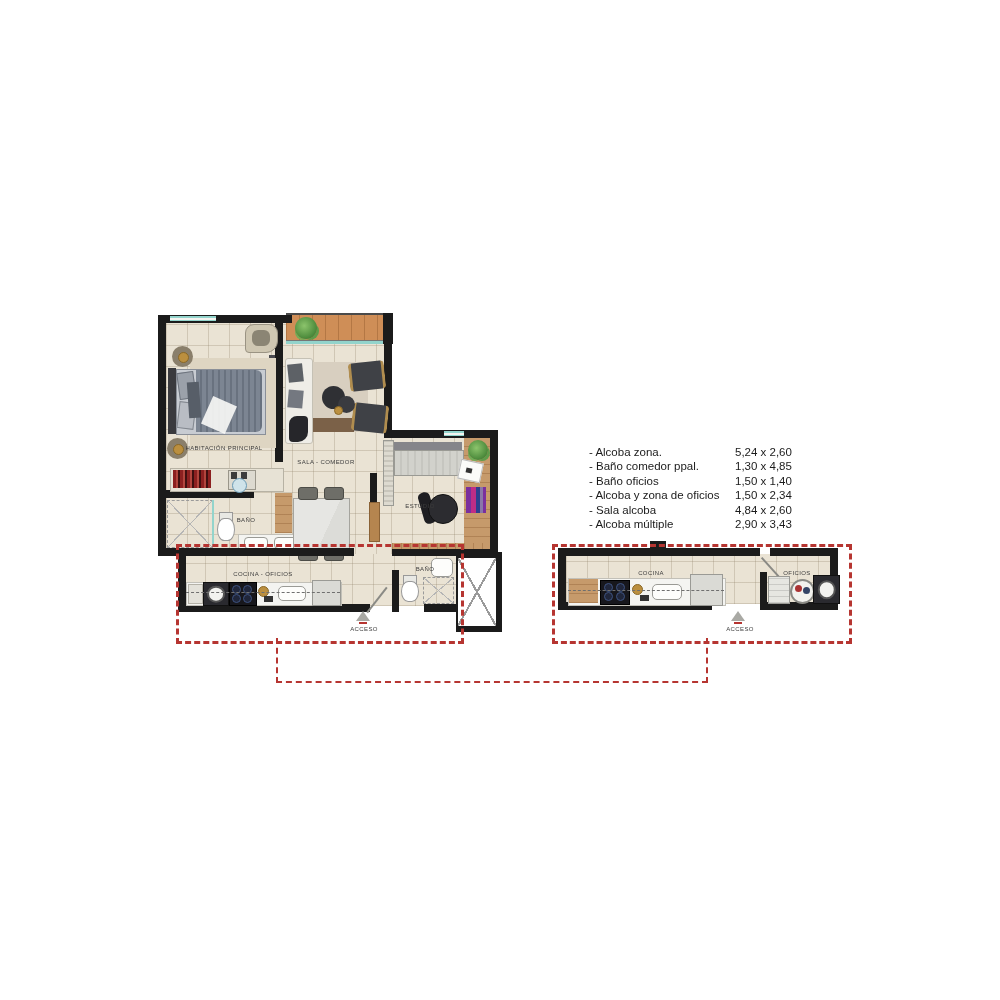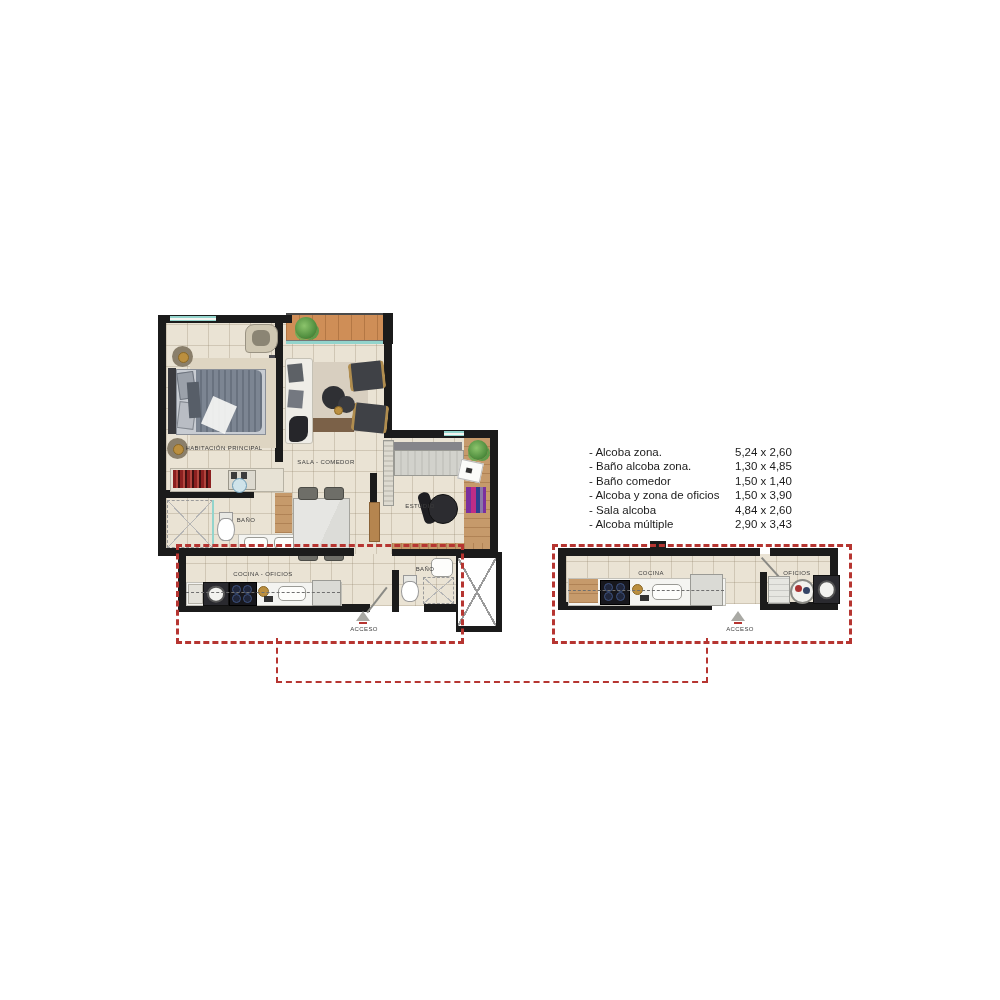--- a/index.html
+++ b/index.html
@@ -243,30 +243,30 @@
   <div class="abs" style="left:276px;top:638px;height:45px;border-left:2.5px dashed var(--red);"></div>
   <div class="abs" style="left:276px;top:681px;width:432px;border-top:2.5px dashed var(--red);"></div>
   <div class="abs" style="left:706px;top:638px;height:45px;border-left:2.5px dashed var(--red);"></div>
 
   <div class="legend">
     <div class="row">
       <span class="nm">- Alcoba zona.</span>
       <span class="dm">5,24 x 2,60</span>
     </div>
     <div class="row">
-      <span class="nm">- Baño alcoba zona.</span>
+      <span class="nm">- Baño comedor ppal.</span>
       <span class="dm">1,30 x 4,85</span>
     </div>
     <div class="row">
-      <span class="nm">- Baño comedor</span>
+      <span class="nm">- Baño oficios</span>
       <span class="dm">1,50 x 1,40</span>
     </div>
     <div class="row">
       <span class="nm">- Alcoba y zona de oficios</span>
-      <span class="dm">1,50 x 3,90</span>
+      <span class="dm">1,50 x 2,34</span>
     </div>
     <div class="row">
       <span class="nm">- Sala alcoba</span>
       <span class="dm">4,84 x 2,60</span>
     </div>
     <div class="row">
       <span class="nm">- Alcoba múltiple</span>
       <span class="dm">2,90 x 3,43</span>
     </div>
   </div>

